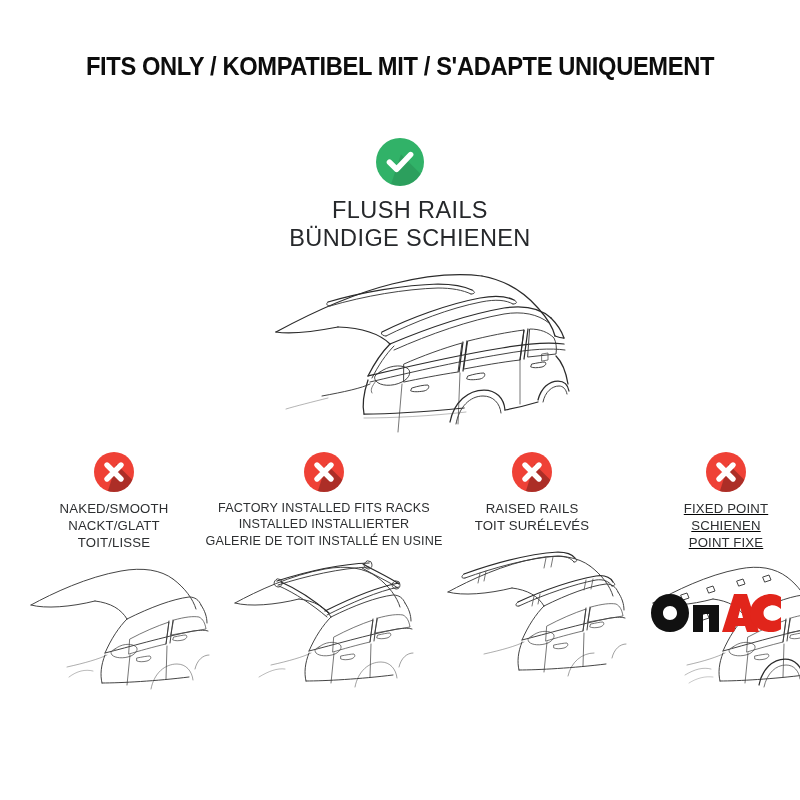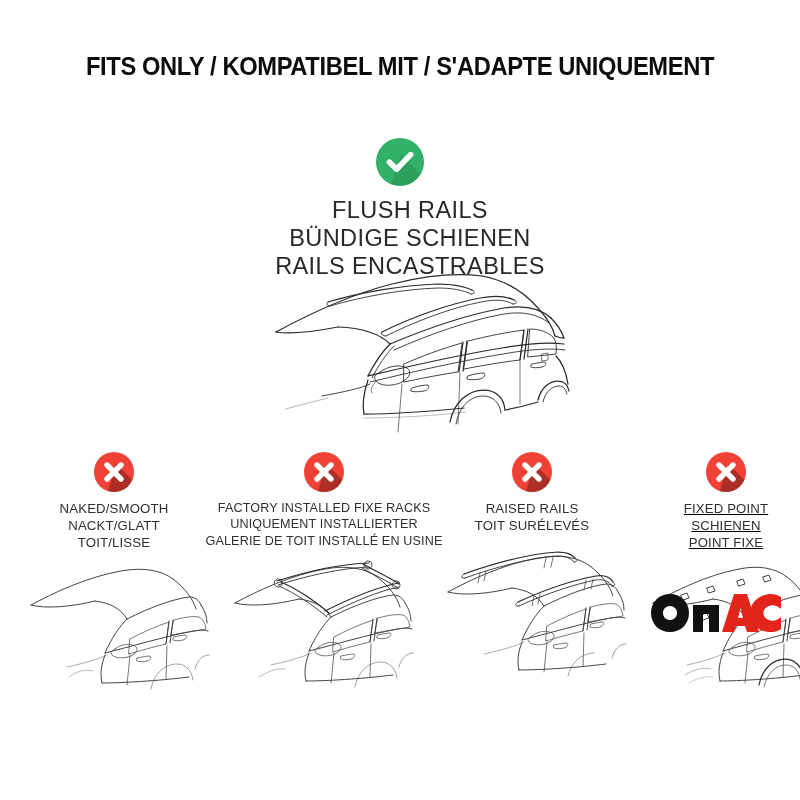--- a/index.html
+++ b/index.html
@@ -114,21 +114,20 @@
     <div class="badge-ok">
       <div class="shadow"></div>
       <svg viewBox="0 0 48 48" aria-hidden="true">
         <path d="M13.5 24.2 L20.6 31.2 L34.6 16.6" fill="none" stroke="#ffffff" stroke-width="5.6" stroke-linecap="round" stroke-linejoin="round"></path>
       </svg>
     </div>
 
     <div class="hero-lines">
       <div>FLUSH RAILS</div>
       <div>BÜNDIGE SCHIENEN</div>
-      <div>RAILS ENCASTRABLES</div>
     </div>
   </div>
 
   <div class="hero-car">
     <svg viewBox="0 0 320 165" width="320" height="165" aria-hidden="true">
 
       <path class="ln" d="M24 60 C48 47 92 24 140 12 C176 3 206 1 230 4"></path>
       <path class="ln" d="M230 4 C252 8 272 20 286 36 C296 47 301 56 303 64"></path>
 
       <path class="ln" d="M24 60 C36 62 60 60 86 55"></path>
@@ -240,22 +239,22 @@
     </div>
 
     <div class="col col-1">
       <div class="badge-no">
         <div class="shadow"></div>
         <svg viewBox="0 0 40 40" aria-hidden="true">
           <path d="M13 13 L27 27 M27 13 L13 27" fill="none" stroke="#ffffff" stroke-width="5.4" stroke-linecap="round"></path>
         </svg>
       </div>
       <div class="col-lines">
-        <div>FACTORY INSTALLED FIXE RACKS</div>
-        <div>UNIQUEMENT INSTALLIERTER</div>
+        <div>FACTORY INSTALLED FITS RACKS</div>
+        <div>INSTALLED INSTALLIERTER</div>
         <div>GALERIE DE TOIT INSTALLÉ EN USINE</div>
       </div>
       <div class="col-car">
         <svg viewBox="0 0 210 140" width="210" height="140" aria-hidden="true">
           <path class="ln-thin" d="M16 48 C38 36 72 20 106 14 C128 10 146 13 158 22"></path>
           <path class="ln-thin" d="M158 22 C170 31 178 42 181 52"></path>
           <path class="ln-thin" d="M16 48 C30 52 56 50 80 44"></path>
           <path class="ln-thin" d="M80 44 C96 46 106 52 112 62"></path>
           <path class="ln-thin" d="M112 62 C104 70 96 82 90 96"></path>
           <path class="ln-thin" d="M112 62 C136 50 158 42 174 40 C180 40 184 43 186 48"></path>

